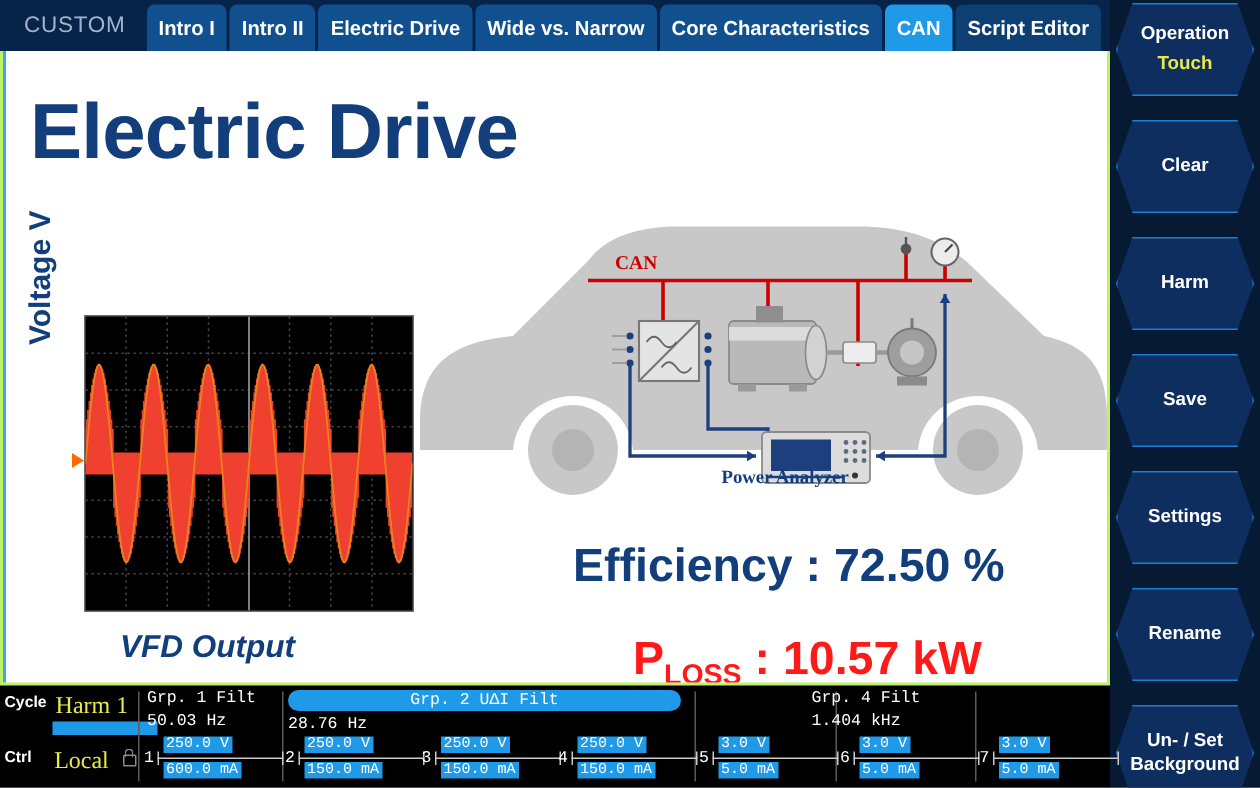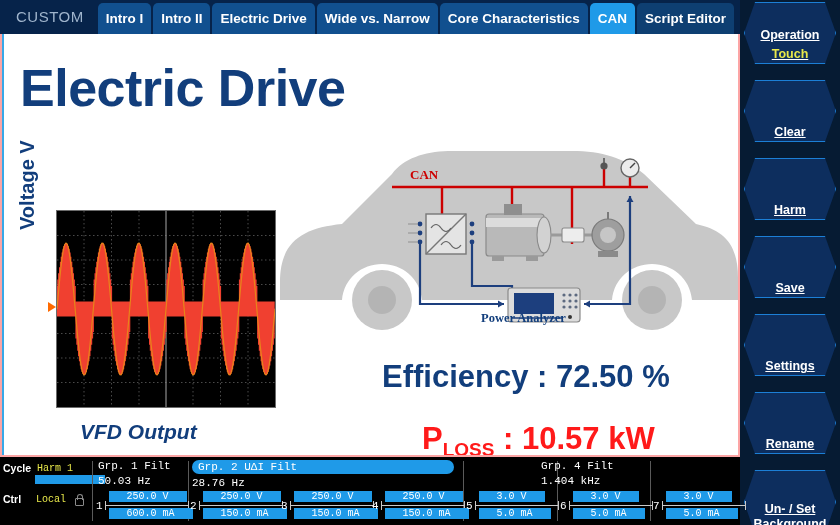--- a/index.html
+++ b/index.html
@@ -4,21 +4,21 @@
 <style>
   * { box-sizing: border-box; margin: 0; padding: 0; }
   html, body {
     width: 840px; height: 525px;
     background: #000814;
     font-family: "Liberation Sans", sans-serif;
     overflow: hidden;
   }
   #app {
     position: relative; width: 840px; height: 525px;
-    background: #fca5a5;
+    background: #bef264;
   }
 
   
   #tabbar {
     position: absolute; left: 0; top: 0; width: 740px; height: 34px;
     background: #06234a;
     display: flex; align-items: flex-end;
   }
   .custom-label {
     color: #9fb4cc; font-size: 15px; letter-spacing: .5px;
@@ -104,45 +104,44 @@
     font-family: "Liberation Serif", serif;
   }
 
   
   #sidebar {
     position: absolute; right: 0; top: 0; width: 100px; height: 525px;
     background: #061b33;
   }
   .hexbtn {
     position: relative; width: 92px; height: 62px; margin: 2px auto 16px;
-    display: flex; flex-direction: column; align-items: center; justify-content: flex-end;
+    display: flex; flex-direction: column; align-items: center; justify-content: center;
     color: #ffffff; font-size: 12.5px; font-weight: 700; text-align: center;
     line-height: 1.25;
     background: #0d2e5e;
     border: 1.5px solid #1c7fd6;
     clip-path: polygon(12% 0%, 88% 0%, 100% 50%, 88% 100%, 12% 100%, 0% 50%);
-    text-decoration: underline;
   }
   .hexbtn .sub { color: #e8e84a; margin-top: 4px; }
   .hexbtn.tall { height: 64px; }
 
   
   #statusbar {
     position: absolute; left: 0; top: 457px; width: 740px; height: 68px;
     background: #000000; color: #ffffff;
     font-family: "Liberation Mono", monospace;
     font-size: 10.5px;
   }
   .sb-sep {
     position: absolute; top: 4px; width: 1px; height: 60px; background: #5a5a5a;
   }
   .sb-left { position: absolute; left: 3px; top: 3px; width: 88px; }
-  .sb-row { display: flex; align-items: flex-end; }
+  .sb-row { display: flex; align-items: flex-start; }
   .lbl-w { color: #ffffff; font-size: 10.5px; font-family: "Liberation Sans", sans-serif; font-weight: 700;}
-  .lbl-y { color: #e8e84a; font-size: 10px; }
+  .lbl-y { color: #e8e84a; font-size: 16px; font-family: Liberation Serif, serif; }
   .bluebar { background: #1f9ae8; height: 9px; width: 70px; display:block; }
   .lock {
     display:inline-block; width: 10px; height: 11px; position: relative; margin-left: 7px;
   }
   .lock::before {
     content:''; position:absolute; left:2px; top:4px; width:7px; height:6px;
     border:1.4px solid #8a8a8a; border-radius:1px;
   }
   .lock::after {
     content:''; position:absolute; left:3.4px; top:0px; width:4px; height:5px;
@@ -163,21 +162,21 @@
   .chan-axis {
     position: absolute; left: 0; top: 14px; width: 84px; height: 1px; background: #c9c9c9;
   }
   .chan-axis::before, .chan-axis::after {
     content:''; position:absolute; top:-4px; width:1px; height:9px; background:#c9c9c9;
   }
   .chan-axis::before { left: 0; }
   .chan-axis::after { right: 0; }
   .chan-v, .chan-a {
     position: absolute; left: 4px; font-size: 10px; color: #ffffff;
-    background: #1f9ae8; padding: 0 18px; white-space: nowrap;
+    background: #1f9ae8; padding: 0 2px; white-space: nowrap;
   }
   .chan-v { top: 0px; }
   .chan-a { top: 17px; }
 </style>
 </head>
 <body>
 
 <div id="app">
 
   <div id="tabbar">
@@ -373,21 +372,21 @@
     <div class="sb-sep" style="left:188px;"></div>
     <div class="sb-sep" style="left:463px;"></div>
     <div class="sb-sep" style="left:557px;"></div>
     <div class="sb-sep" style="left:650px;"></div>
 
     <div class="grp" style="left:98px;">
       <div class="grp-title">Grp.  1 Filt</div>
       <div class="grp-freq">50.03   Hz</div>
     </div>
     <div class="grp" style="left:192px;width:266px;">
-      <div class="grp-title hl" style="width:262px;">Grp.  2 UΔI  Filt</div>
+      <div class="grp-title hl" style="width:262px;text-align:center;">Grp.  2 UΔI  Filt</div>
       <div class="grp-freq">28.76   Hz</div>
     </div>
     <div class="grp" style="left:541px;">
       <div class="grp-title">Grp.  4 Filt</div>
       <div class="grp-freq">1.404  kHz</div>
     </div>
 
     <div class="chan" style="left:96px;">
       <span class="chan-num">1</span>
       <span class="chan-gauge">

